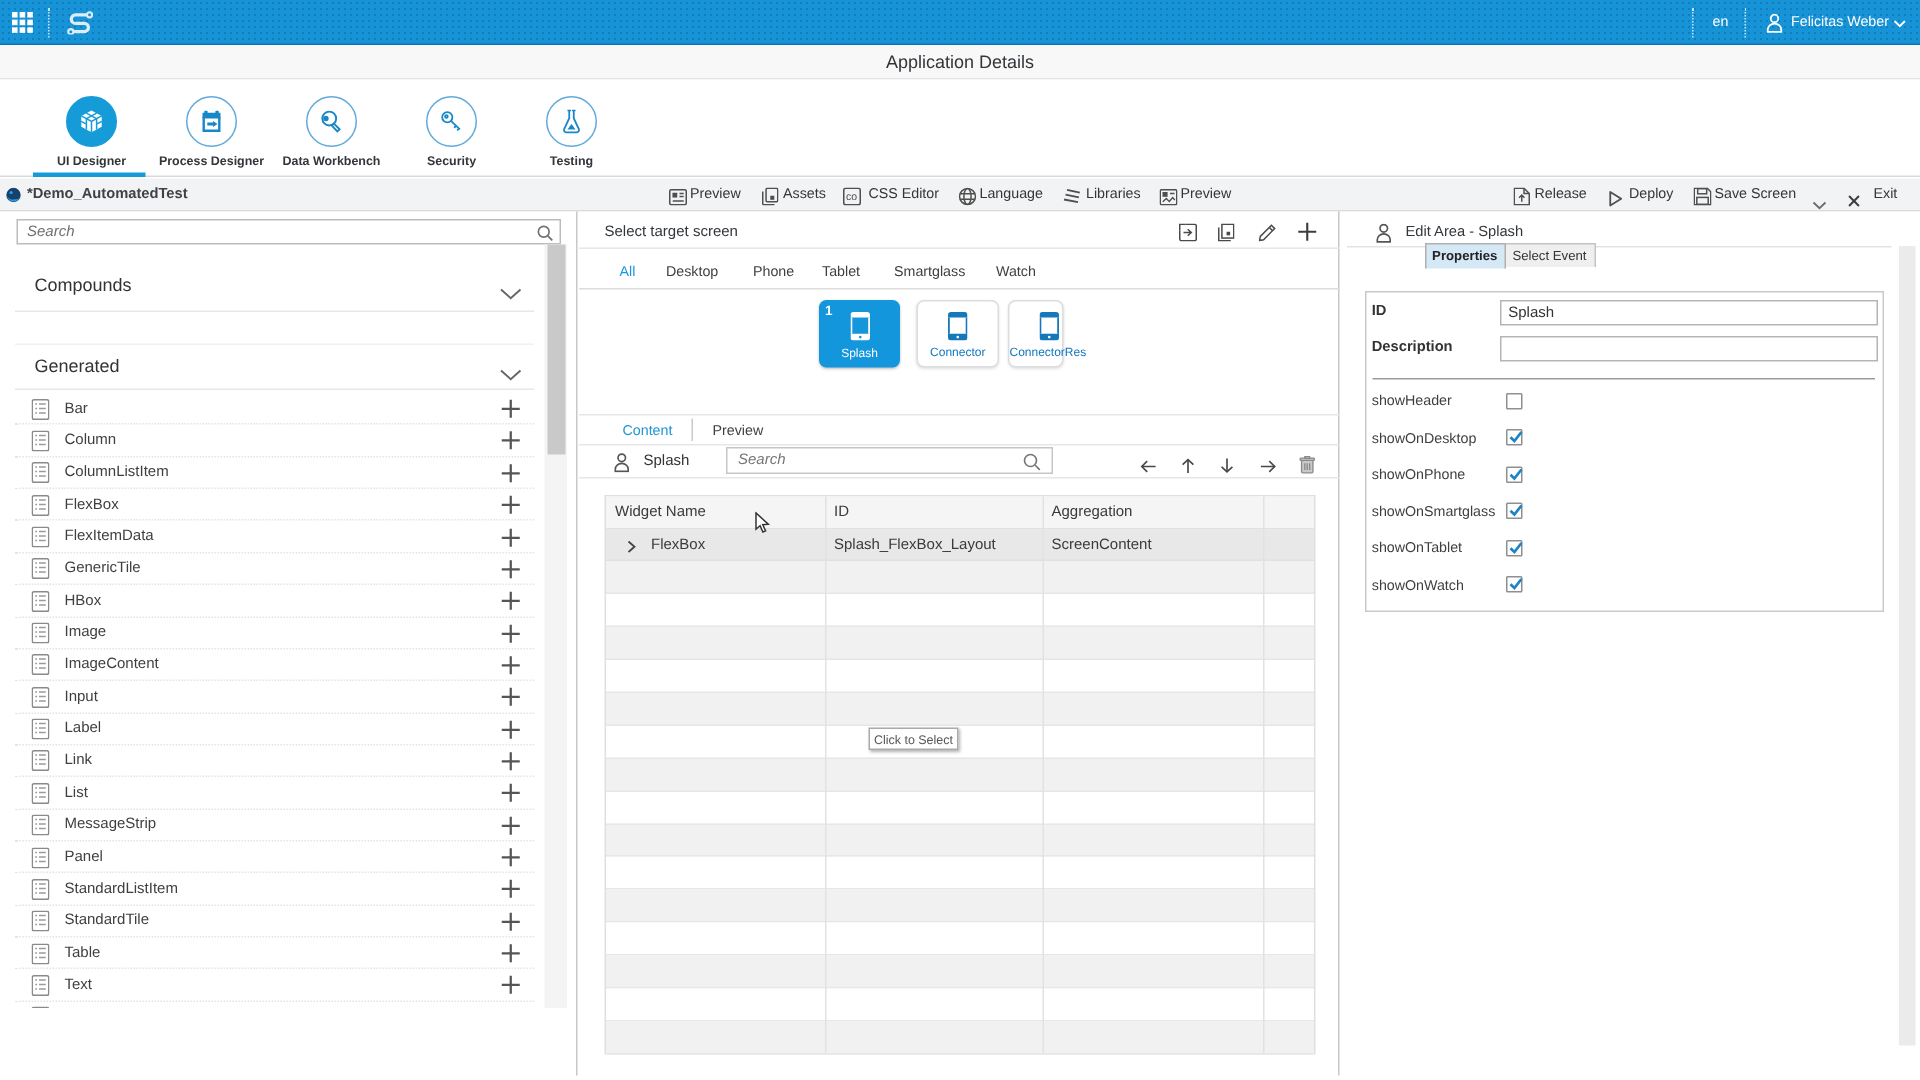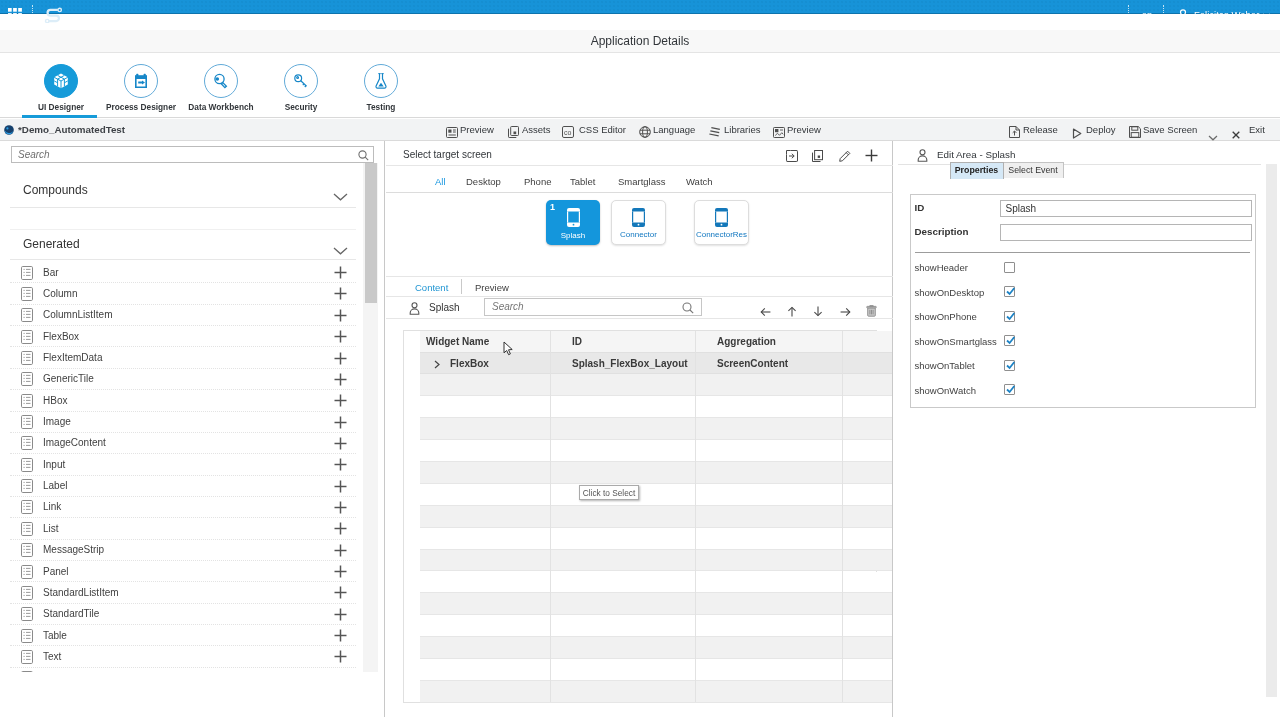--- a/index.html
+++ b/index.html
@@ -1,21 +1,21 @@
 <!DOCTYPE html>
 <html><head>
 <meta charset="utf-8">
 <style>
 * { margin:0; padding:0; box-sizing:border-box; }
 html,body { width:1280px; height:720px; overflow:hidden; background:#fff;
   font-family:"Liberation Sans", sans-serif; }
 .abs { position:absolute; }
 #page { position:relative; width:1280px; height:720px; }
 
-#topbar { position:absolute; left:0; top:0; width:1280px; height:14px;
+#topbar { position:absolute; left:0; top:0; width:1280px; height:30px;
   background-color:#1793d8;
   background-image:radial-gradient(rgba(8,80,122,.33) 0.55px, transparent 0.75px);
   background-size:4px 4px;
   border-bottom:1px solid #0d73ac; color:#fff; }
 .vdash { position:absolute; top:5px; height:20px; width:0;
   border-left:1px dotted rgba(255,255,255,.75); }
 #en { position:absolute; left:1136px; top:0; width:22px; height:30px;
   line-height:30px; text-align:center; font-size:9.5px; color:#fff; }
 #uname { position:absolute; left:1194px; top:0; height:30px; line-height:30px;
   font-size:9.5px; color:#fff; }
@@ -59,32 +59,32 @@
 .lsechead { position:absolute; left:23px; font-size:12px; color:#333; }
 .lsep { position:absolute; left:10px; width:346px; border-top:1px solid #e7e7e7; }
 .litem { position:absolute; left:10px; width:346px; height:21.35px; }
 .litem .nm { position:absolute; left:33px; top:4.5px; line-height:12px; font-size:10px; color:#3f3f3f; }
 .litem .bline { position:absolute; left:0; bottom:0; width:100%;
   border-top:1px dotted #e3e3e3; }
 .chev { position:absolute; }
 
 .mline { position:absolute; left:0; width:507px; border-top:1px solid #e6e6e6; }
 #mtitle { position:absolute; left:17px; top:8px; font-size:10px; color:#32363a; }
-.mtab { position:absolute; top:35px; font-size:9.5px; color:#3f3f3f;margin-left:22px; }
+.mtab { position:absolute; top:35px; font-size:9.5px; color:#3f3f3f; }
 .card { position:absolute; top:59px; height:45px; border-radius:5px; text-align:center; }
 .card .cl { position:absolute; bottom:5px; width:100%; font-size:8px; }
 .ctab { position:absolute; top:141px; font-size:9.5px; }
 #csep { position:absolute; left:75px; top:138px; height:15px; border-left:1px solid #c9c9c9; }
 #msearch { position:absolute; left:98px; top:157px; width:218px; height:18px;
   border:1px solid #c6c6c6; background:#fff; font-style:italic; color:#757575;
   font-size:10px; line-height:16px; padding-left:7px; }
 
 #wtable { position:absolute; left:17px; top:188.5px; width:474px; height:373.5px;
   border:1px solid #e0e0e0; }
-.trow { position:absolute; left:16px; width:472px;font-weight:bold; }
+.trow { position:absolute; left:0; width:472px; }
 .tcell { position:absolute; top:0; height:100%; line-height:21px; font-size:10px;
   color:#3a3a3a; padding-left:6px; }
 .dotbg2 { background-image:radial-gradient(rgba(255,255,255,.75) 0.5px, transparent 0.7px);
   background-size:3px 3px; }
 .dotsel { background-image:radial-gradient(rgba(255,255,255,.45) 0.5px, transparent 0.7px);
   background-size:3px 3px; }
 
 #rtitle { position:absolute; left:43px; top:8px; font-size:9.8px; color:#32363a; }
 #rline { position:absolute; left:4px; top:22.5px; width:363px; border-top:1px solid #e3e3e3; }
 .rtab { position:absolute; top:21px; height:15.5px; line-height:15px; font-size:8.8px;margin-left:40px; }
@@ -829,21 +829,21 @@
           <span class="abs" style="left:20.0px;top:7px"><svg width="13" height="19" viewBox="0 0 13 19">
               <g fill="#1478ba">
                 <path d="M2 0 H11 A2 2 0 0 1 13 2 V3.6 H0 V2 A2 2 0 0 1 2 0 Z"></path>
                 <path d="M0 14.5 H13 V17 A2 2 0 0 1 11 19 H2 A2 2 0 0 1 0 17 Z"></path>
                 <path d="M0 3.6 H1.2 V14.5 H0 Z M11.8 3.6 H13 V14.5 H11.8 Z"></path>
                 <circle cx="6.5" cy="16.7" r="0.9" fill="#fff"></circle>
               </g>
             </svg></span>
           <div class="cl" style="color:#1177c0">Connector</div>
         </div>
-    <div class="card" style="left:308px;width:55px;background:#fff;border:1px solid #ddd;box-shadow:0 1px 2px rgba(0,0,0,.12)">
+    <div class="card" style="left:286px;width:37px;background:#fff;border:1px solid #ddd;box-shadow:0 1px 2px rgba(0,0,0,.12)">
           <span class="abs" style="left:20.0px;top:7px"><svg width="13" height="19" viewBox="0 0 13 19">
               <g fill="#1478ba">
                 <path d="M2 0 H11 A2 2 0 0 1 13 2 V3.6 H0 V2 A2 2 0 0 1 2 0 Z"></path>
                 <path d="M0 14.5 H13 V17 A2 2 0 0 1 11 19 H2 A2 2 0 0 1 0 17 Z"></path>
                 <path d="M0 3.6 H1.2 V14.5 H0 Z M11.8 3.6 H13 V14.5 H11.8 Z"></path>
                 <circle cx="6.5" cy="16.7" r="0.9" fill="#fff"></circle>
               </g>
             </svg></span>
           <div class="cl" style="color:#1177c0">ConnectorRes</div>
         </div>

